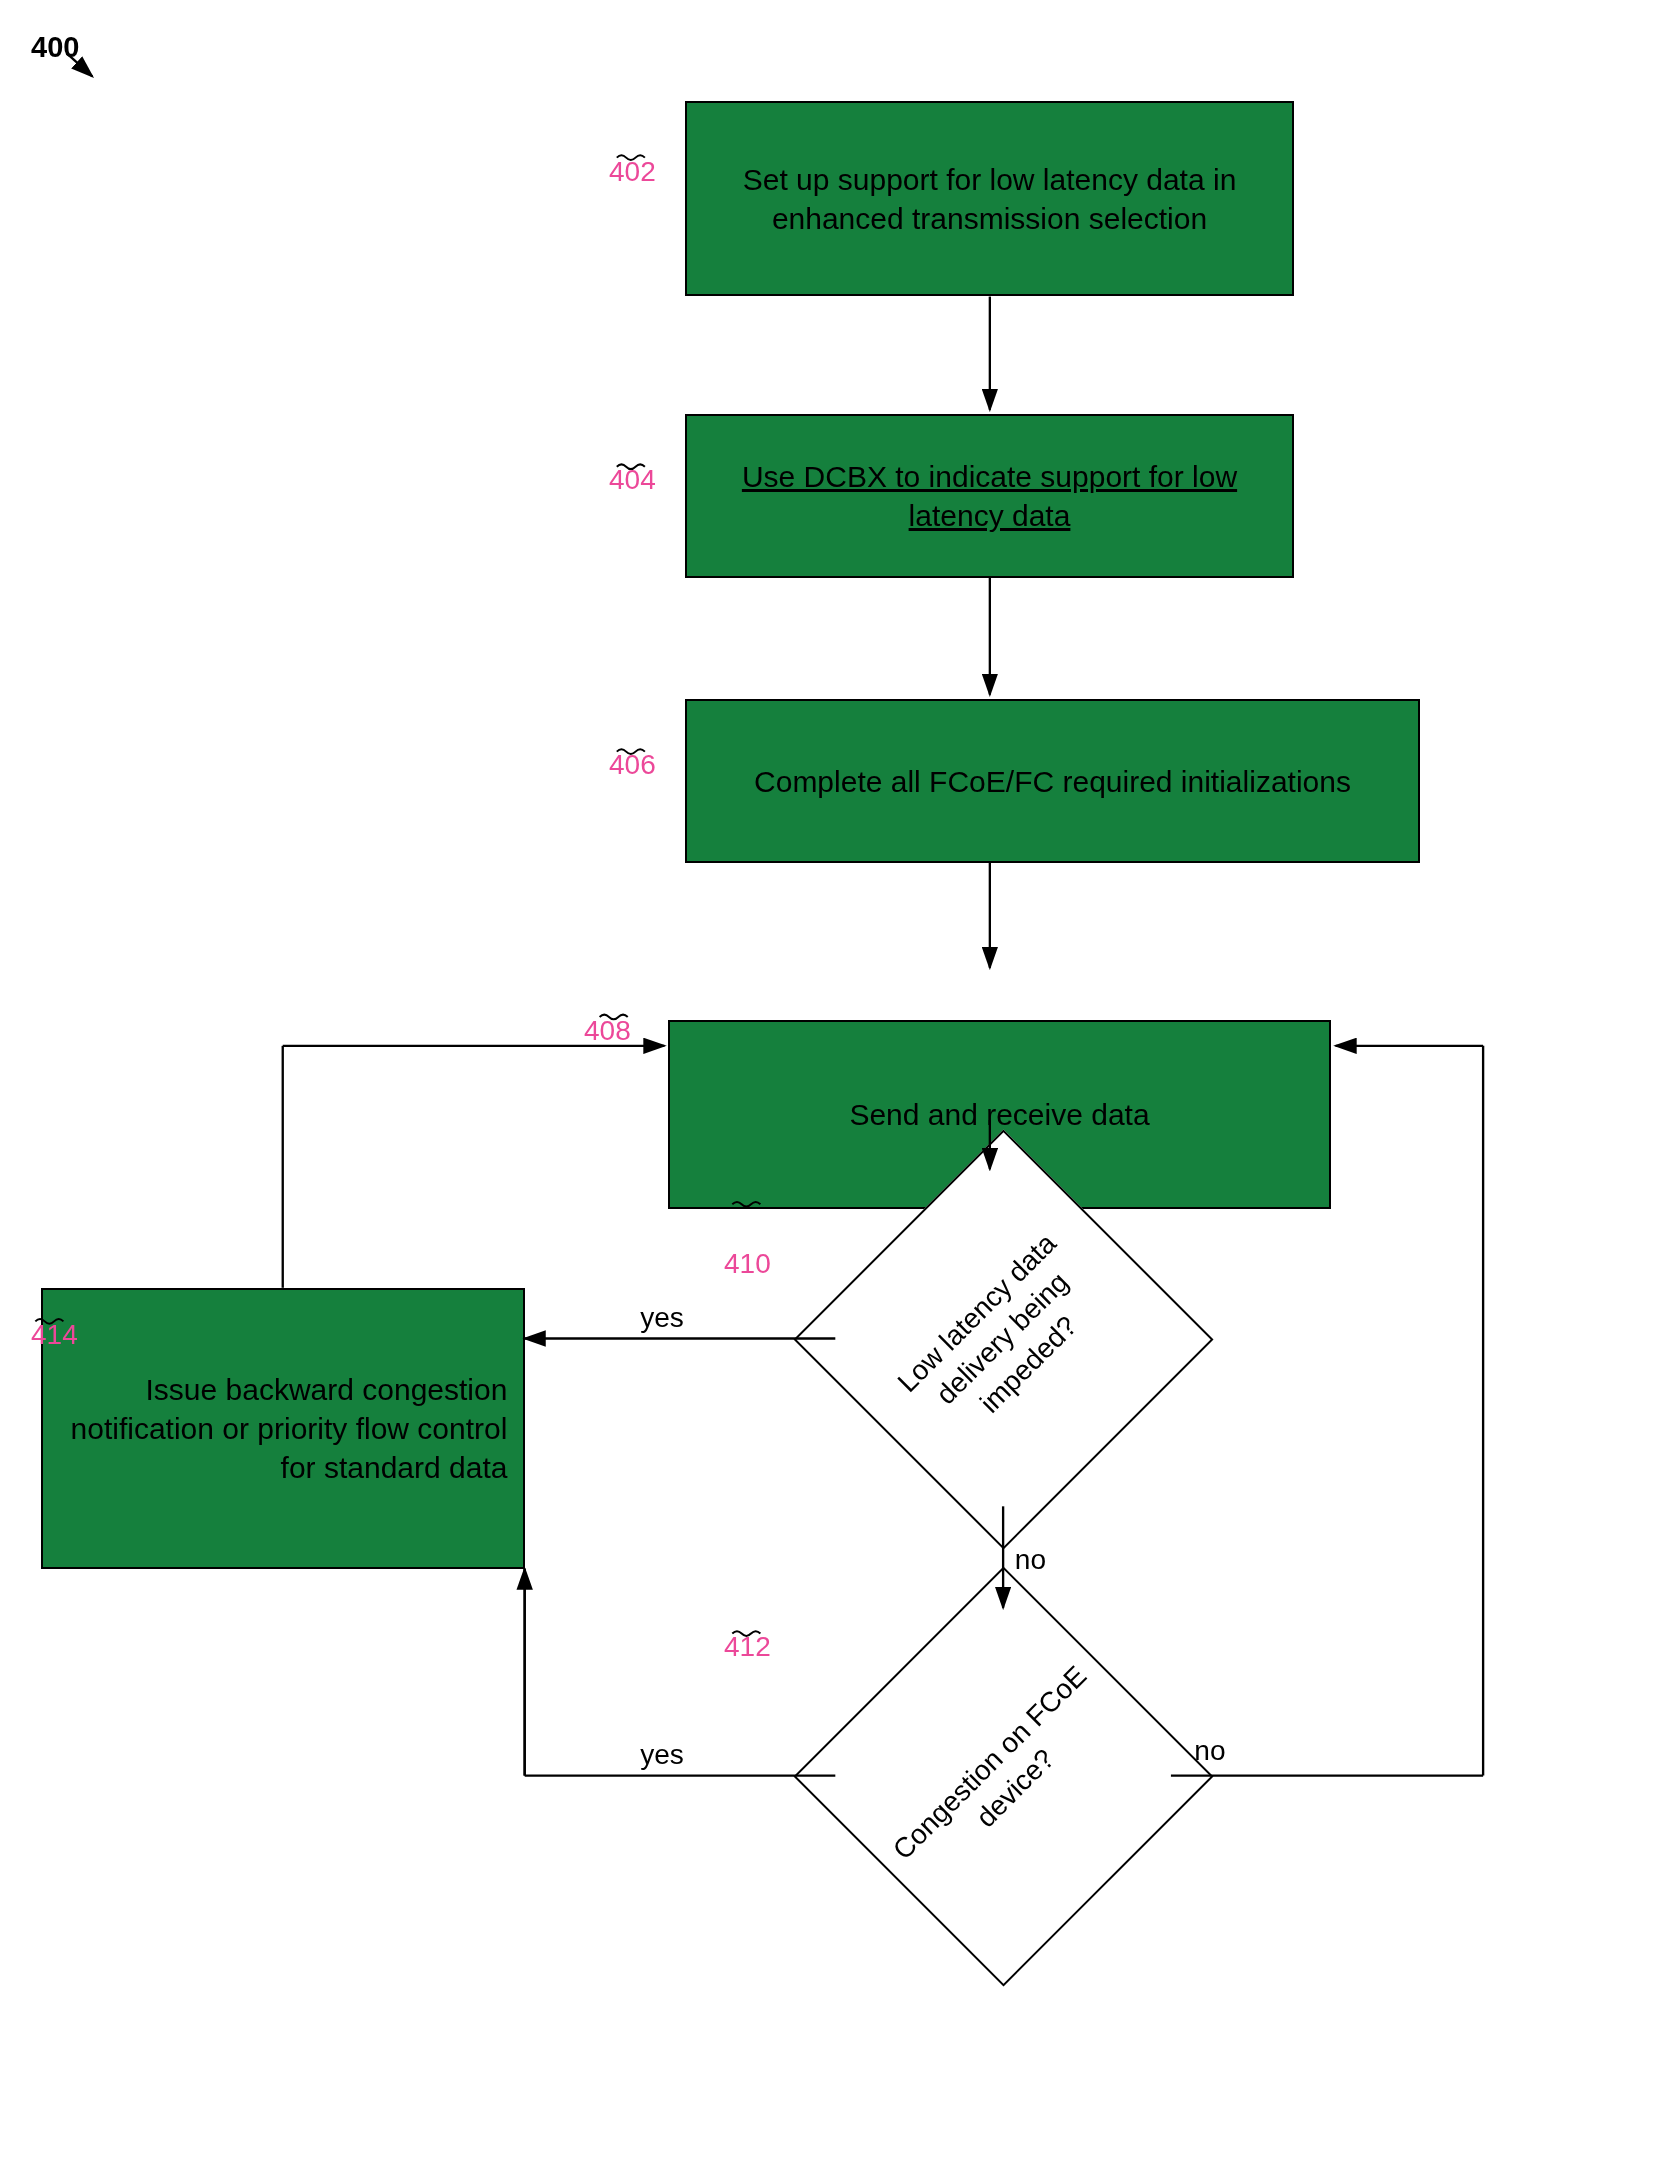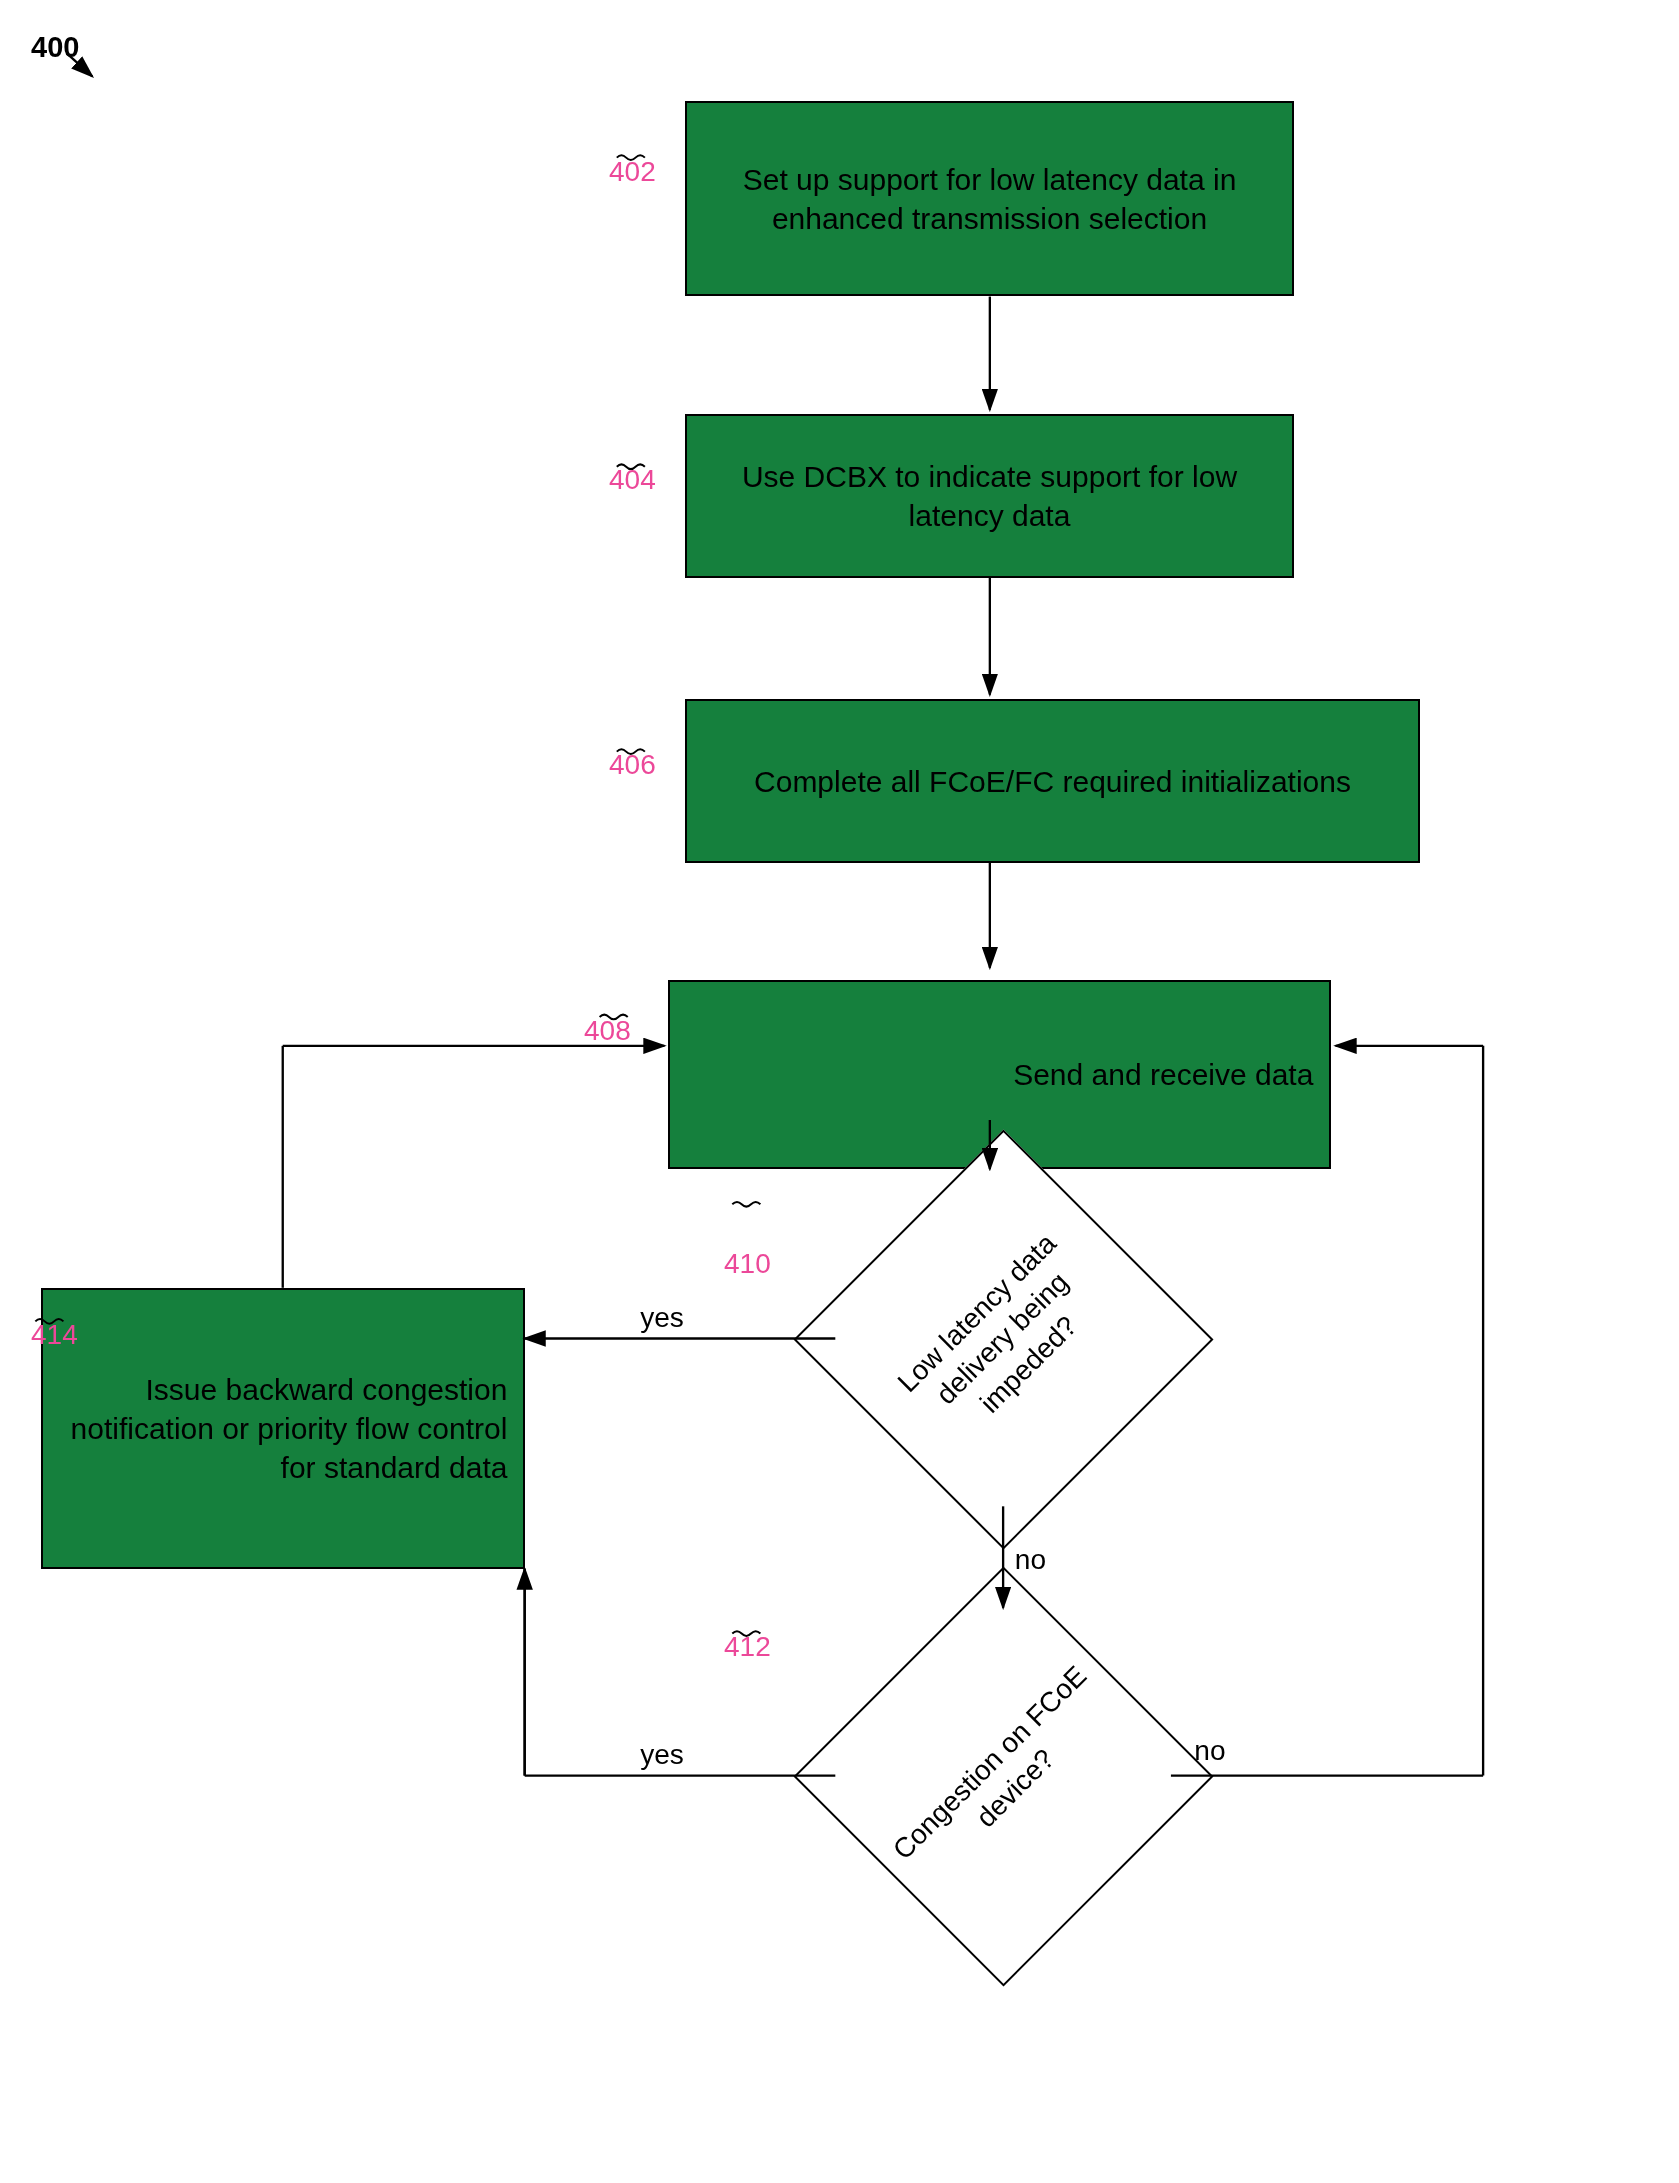--- a/index.html
+++ b/index.html
@@ -107,31 +107,31 @@
 
 <div class="diagram-container">
 
   <div class="diagram-num">400</div>
 
   <div class="flow-box" style="left:685px; top:101px; width:609px; height:195px;">
     <span>Set up support for low latency data in enhanced transmission selection</span>
   </div>
   <span class="label" style="left:609px; top:156px;">402</span>
 
-  <div class="flow-box" style="left:685px; top:414px; width:609px; height:164px;">
+  <div class="flow-box" style="left:685px; top:414px; width:609px; height:164px;text-decoration:underline;">
     <span>Use DCBX to indicate support for low latency data</span>
   </div>
   <span class="label" style="left:609px; top:464px;">404</span>
 
   <div class="flow-box" style="left:685px; top:699px; width:735px; height:164px;">
     <span>Complete all FCoE/FC required initializations</span>
   </div>
   <span class="label" style="left:609px; top:749px;">406</span>
 
-  <div class="flow-box" style="left:668px; top:980px; width:663px; height:189px;justify-content:flex-end;">
+  <div class="flow-box" style="left:668px; top:1020px; width:663px; height:189px;">
     <span>Send and receive data</span>
   </div>
   <span class="label" style="left:584px; top:1015px;">408</span>
 
   <div class="diamond-wrapper" style="left:835px; top:1171px; width:336px; height:336px;">
     <div class="diamond"></div>
     <div class="diamond-text">
       Low latency data delivery being impeded?
     </div>
   </div>

